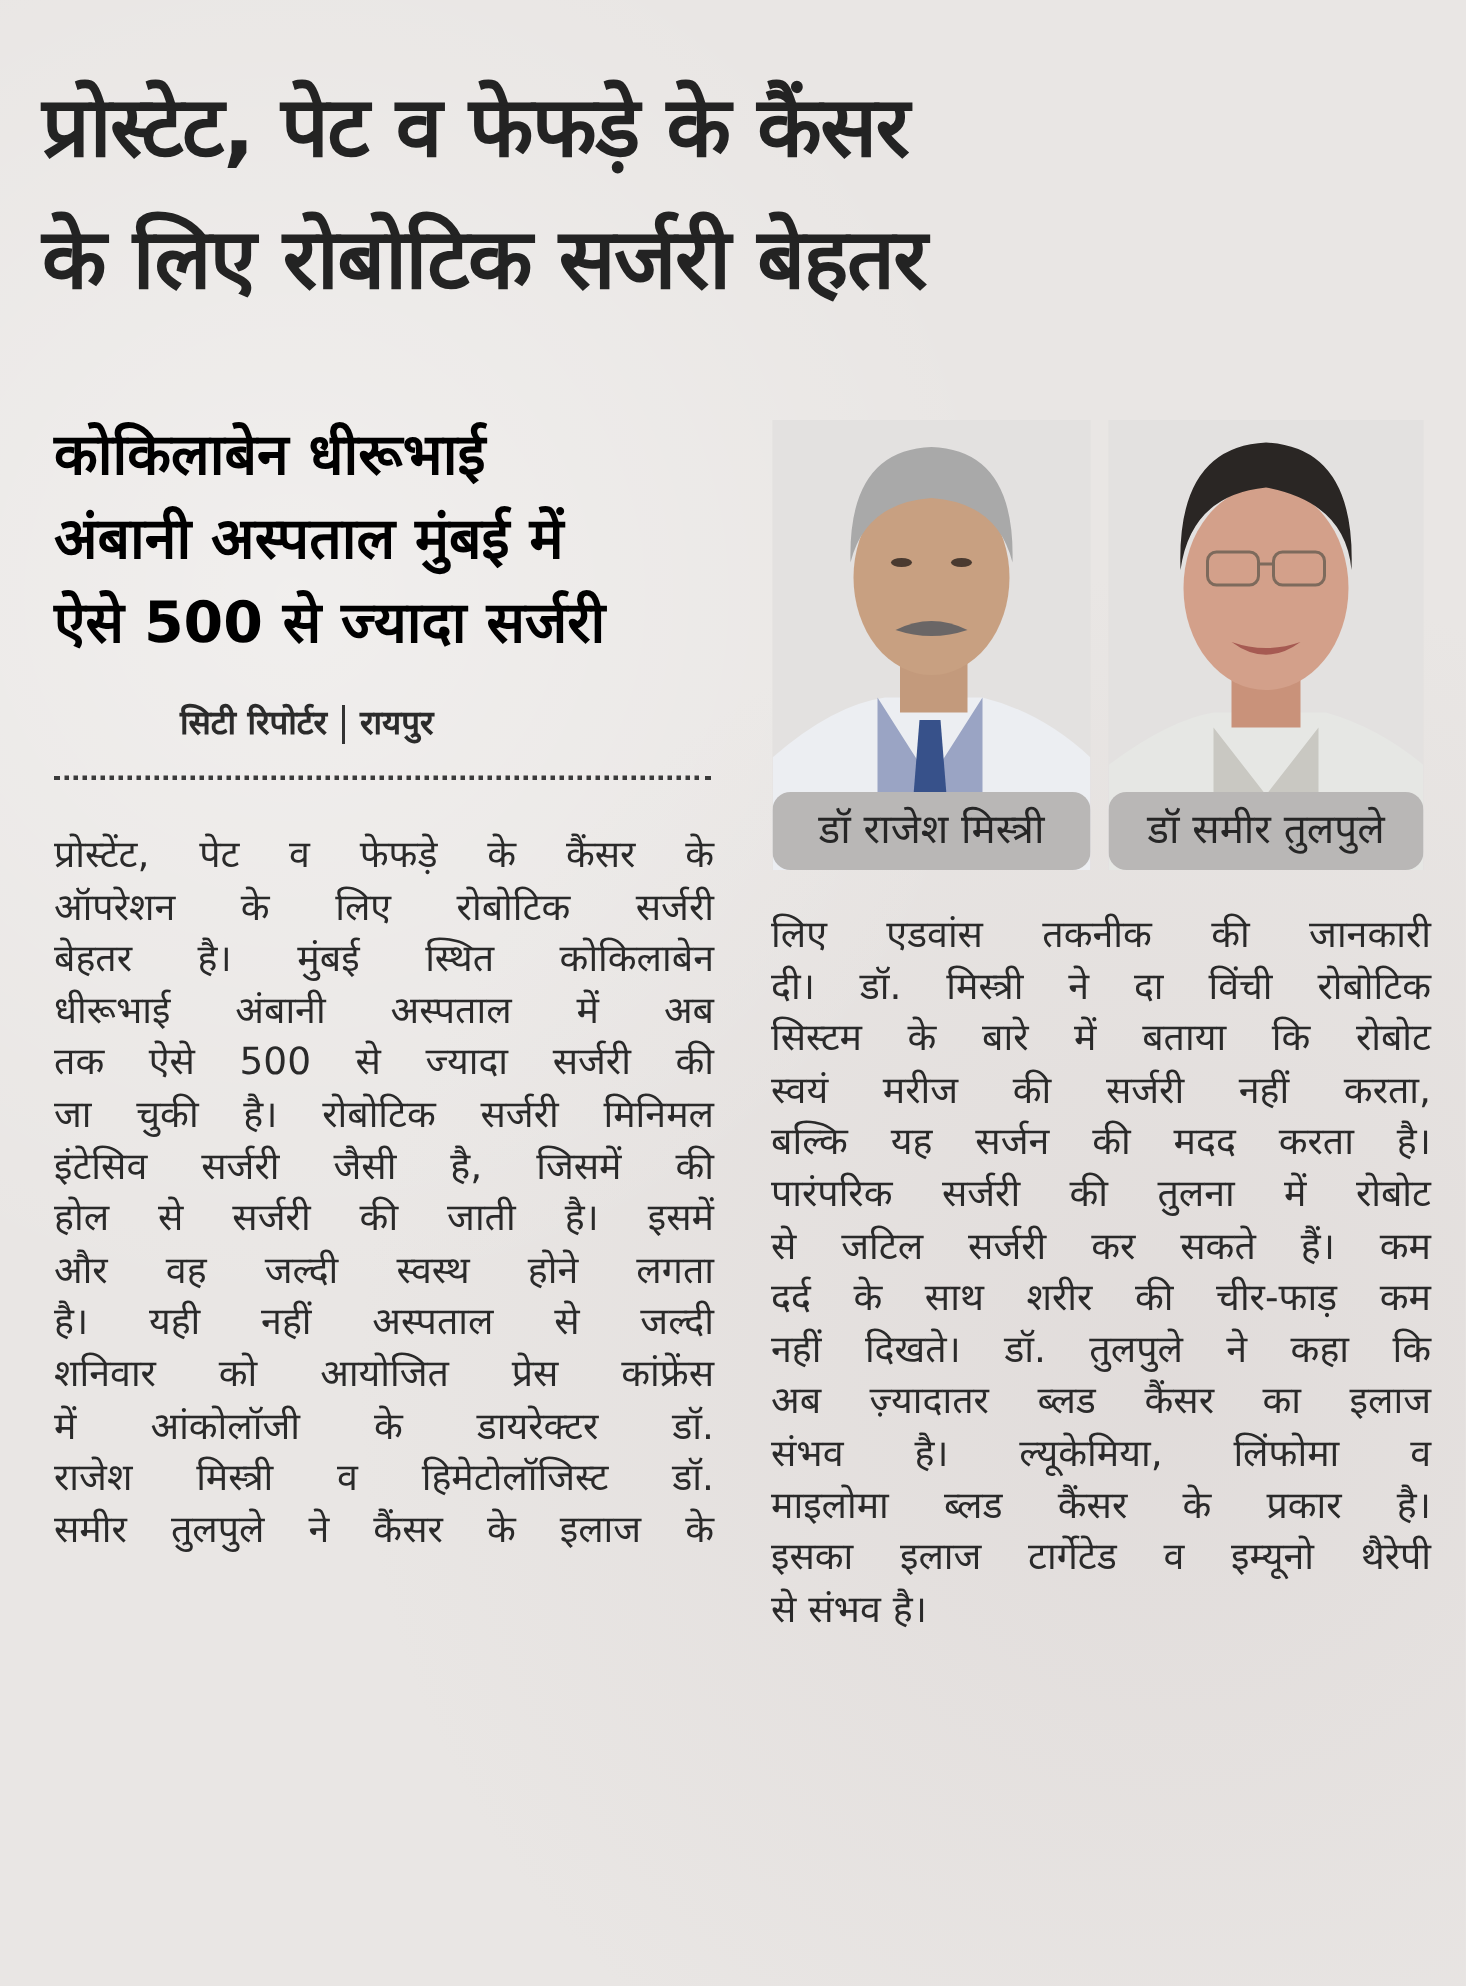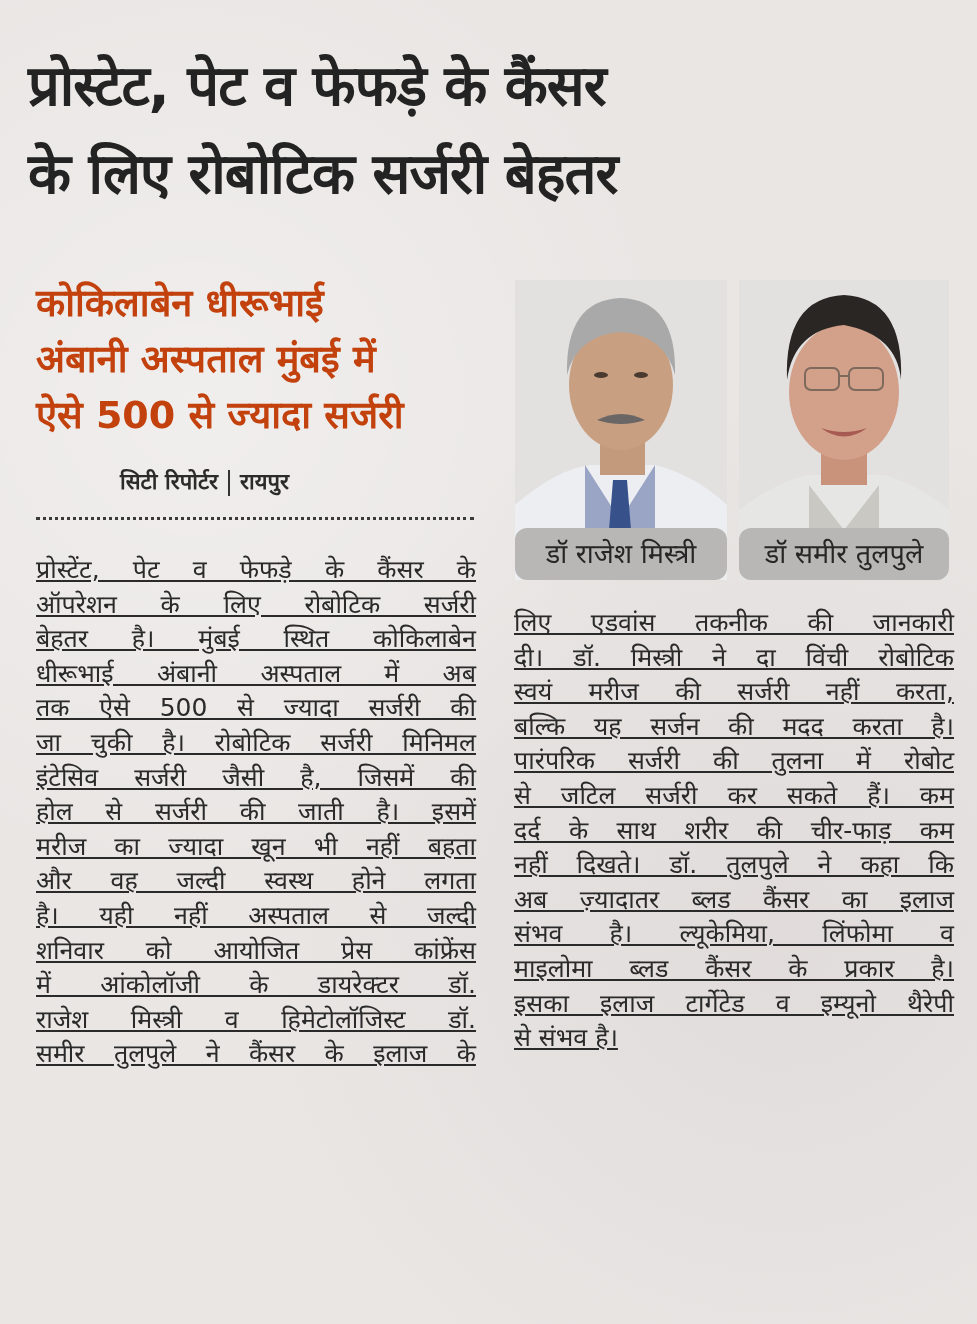--- a/index.html
+++ b/index.html
@@ -14,21 +14,21 @@
     position: relative;
   }
   .headline {
     position: absolute; left: 28px; top: 42px; width: 930px;
     font-weight: bold; font-size: 56px; line-height: 88px;
     letter-spacing: -1px; color: #232323;
   }
   .headline div { white-space: nowrap; }
   .subhead {
     position: absolute; left: 36px; top: 275px; width: 450px;
-    font-weight: bold; font-size: 38px; line-height: 56px; color: #c2410c;
+    font-weight: bold; font-size: 38px; line-height: 56px; color: #000000;
   }
   .subhead div { white-space: nowrap; }
   .byline {
     position: absolute; left: 120px; top: 465px;
     font-weight: bold; font-size: 22px; color: #2b2b2b; white-space: nowrap;
   }
   .byline .sep { display: inline-block; width: 2px; height: 26px; background: #333; margin: 0 10px; vertical-align: middle; }
   .dotted-rule {
     position: absolute; left: 36px; top: 517px; width: 438px; height: 0;
     border-top: 3px dotted #3a3a3a;
@@ -46,21 +46,21 @@
     font-size: 27px; line-height: 52px; text-align: center; color: #262626;
     white-space: nowrap;
     border-radius: 12px;
   }
   .column {
     position: absolute; top: 553px; font-size: 25px; line-height: 34.6px;
     color: #2a2a2a; text-align: justify;
   }
   .column.left { left: 36px; width: 440px; }
   .column.right { left: 514px; width: 440px; top: 606px; }
-  .column .line { white-space: nowrap; display: block; text-align-last: justify; text-align: justify; text-decoration: underline; }
+  .column .line { white-space: nowrap; display: block; text-align-last: justify; text-align: justify; }
   .column .line.last { text-align-last: left; }
 </style>
 </head>
 <body>
 
 <div class="headline">
   <div>प्रोस्टेट, पेट व फेफड़े के कैंसर</div>
   <div>के लिए रोबोटिक सर्जरी बेहतर</div>
 </div>
 
@@ -125,32 +125,32 @@
 
 <div class="column left">
   <span class="line">प्रोस्टेंट, पेट व फेफड़े के कैंसर के</span>
   <span class="line">ऑपरेशन के लिए रोबोटिक सर्जरी</span>
   <span class="line">बेहतर है। मुंबई स्थित कोकिलाबेन</span>
   <span class="line">धीरूभाई अंबानी अस्पताल में अब</span>
   <span class="line">तक ऐसे 500 से ज्यादा सर्जरी की</span>
   <span class="line">जा चुकी है। रोबोटिक सर्जरी मिनिमल</span>
   <span class="line">इंटेसिव सर्जरी जैसी है, जिसमें की</span>
   <span class="line">होल से सर्जरी की जाती है। इसमें</span>
-  <span class="line">मरीज का ज्यादा खून भी नहीं बहता</span>
   <span class="line">और वह जल्दी स्वस्थ होने लगता</span>
   <span class="line">है। यही नहीं अस्पताल से जल्दी</span>
   <span class="line">शनिवार को आयोजित प्रेस कांफ्रेंस</span>
   <span class="line">में आंकोलॉजी के डायरेक्टर डॉ.</span>
   <span class="line">राजेश मिस्त्री व हिमेटोलॉजिस्ट डॉ.</span>
   <span class="line">समीर तुलपुले ने कैंसर के इलाज के</span>
 </div>
 
 <div class="column right">
   <span class="line">लिए एडवांस तकनीक की जानकारी</span>
   <span class="line">दी। डॉ. मिस्त्री ने दा विंची रोबोटिक</span>
+  <span class="line">सिस्टम के बारे में बताया कि रोबोट</span>
   <span class="line">स्वयं मरीज की सर्जरी नहीं करता,</span>
   <span class="line">बल्कि यह सर्जन की मदद करता है।</span>
   <span class="line">पारंपरिक सर्जरी की तुलना में रोबोट</span>
   <span class="line">से जटिल सर्जरी कर सकते हैं। कम</span>
   <span class="line">दर्द के साथ शरीर की चीर-फाड़ कम</span>
   <span class="line">नहीं दिखते। डॉ. तुलपुले ने कहा कि</span>
   <span class="line">अब ज़्यादातर ब्लड कैंसर का इलाज</span>
   <span class="line">संभव है। ल्यूकेमिया, लिंफोमा व</span>
   <span class="line">माइलोमा ब्लड कैंसर के प्रकार है।</span>
   <span class="line">इसका इलाज टार्गेटेड व इम्यूनो थैरेपी</span>

